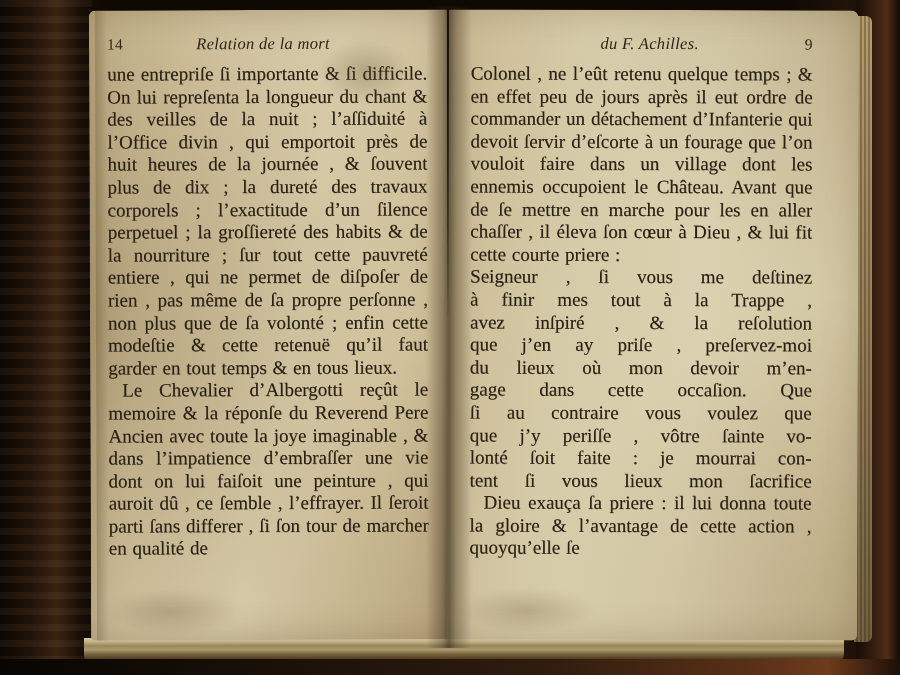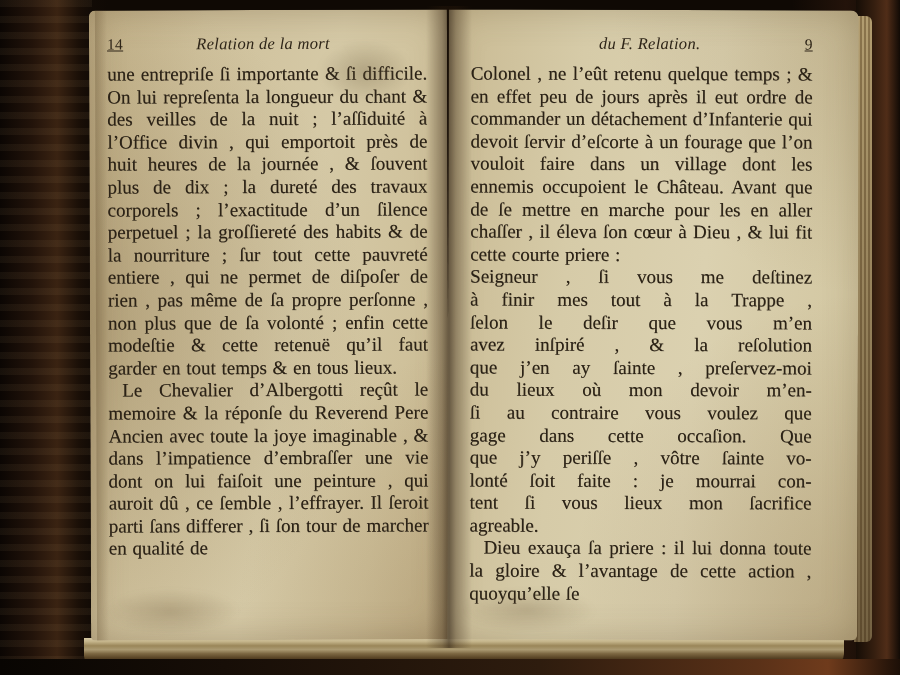--- a/index.html
+++ b/index.html
@@ -83,21 +83,21 @@
     background:radial-gradient(ellipse at center,rgba(95,75,45,0.25),rgba(95,75,45,0) 70%);
     filter:blur(2px);
   }
   .page-inner-left{padding:24px 20px 0 18px;}
   .page-inner-right{padding:24px 46px 0 22px;}
   .page-header{
     display:flex;align-items:baseline;
     font-style:italic;font-size:16.5px;letter-spacing:0.3px;
     margin-bottom:9px;color:#2e2518;
   }
-  .pagenum{font-style:normal;font-size:15.5px;text-decoration:underline;}
+  .pagenum{font-style:normal;font-size:15.5px;}
   .running-title{flex:1;text-align:center;}
   .hdr-spacer{width:24px;}
   .page-body{
     font-size:19px;line-height:22.6px;
     text-align:justify;word-spacing:1px;
     overflow:hidden;
     text-shadow:0.3px 0.3px 0.4px rgba(40,31,20,0.45);
   }
   .para{margin:0;}
   .indent{text-indent:14px;}
@@ -134,38 +134,36 @@
         <p class="para indent">Le Chevalier d’Albergotti reçût le memoire &amp; la réponſe du Reverend Pere Ancien avec toute la joye imaginable , &amp; dans l’impatience d’embraſſer une vie dont on lui faiſoit une peinture , qui auroit dû , ce ſemble , l’effrayer. Il ſeroit parti ſans differer , ſi ſon tour de marcher en qualité de</p>
       </div>
     </div>
   </div>
 
   <div class="page page-right">
     <div class="stain-bottom"></div>
     <div class="page-inner-right">
       <div class="page-header">
         <span class="hdr-spacer"></span>
-        <span class="running-title">du F. Relation.</span>
+        <span class="running-title">du F. Achilles.</span>
         <span class="pagenum">9</span>
       </div>
       <div class="page-body">
         <p class="para">Colonel , ne l’eût retenu quelque temps ; &amp; en effet peu de jours après il eut ordre de commander un détachement d’Infanterie qui devoit ſervir d’eſcorte à un fourage que l’on vouloit faire dans un village dont les ennemis occupoient le Château. Avant que de ſe mettre en marche pour les en aller chaſſer , il éleva ſon cœur à Dieu , &amp; lui fit cette courte priere :</p>
         <div class="prayer">
           <div class="prayer-line"><span>Seigneur , ſi vous me deſtinez</span></div>
           <div class="prayer-line"><span>à finir mes tout à la Trappe ,</span></div>
-          <div class="prayer-line"><span>ſelon le deſir que vous m’en</span></div>
           <div class="prayer-line"><span>avez inſpiré , &amp; la reſolution</span></div>
-          <div class="prayer-line"><span>que j’en ay ſainte , preſervez-moi</span></div>
+          <div class="prayer-line"><span>que j’en ay priſe , preſervez-moi</span></div>
           <div class="prayer-line"><span>du lieux où mon devoir m’en-</span></div>
+          <div class="prayer-line"><span>gage dans cette occaſion. Que</span></div>
           <div class="prayer-line"><span>ſi au contraire vous voulez que</span></div>
-          <div class="prayer-line"><span>gage dans cette occaſion. Que</span></div>
           <div class="prayer-line"><span>que j’y periſſe , vôtre ſainte vo-</span></div>
           <div class="prayer-line"><span>lonté ſoit faite : je mourrai con-</span></div>
           <div class="prayer-line"><span>tent ſi vous lieux mon ſacrifice</span></div>
-          <div class="prayer-line short"><span>agreable.</span></div>
         </div>
         <p class="para indent">Dieu exauça ſa priere : il lui donna toute la gloire &amp; l’avantage de cette action , quoyqu’elle ſe</p>
       </div>
     </div>
   </div>
 
   <div class="gutter"></div>
 
 </div>
 

